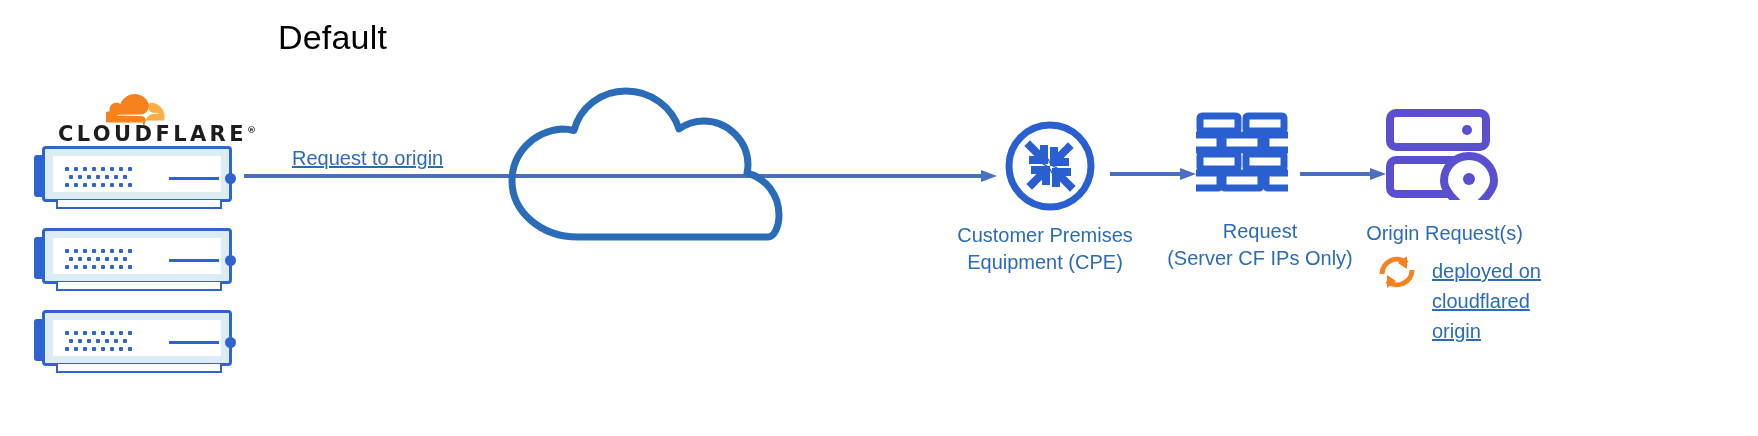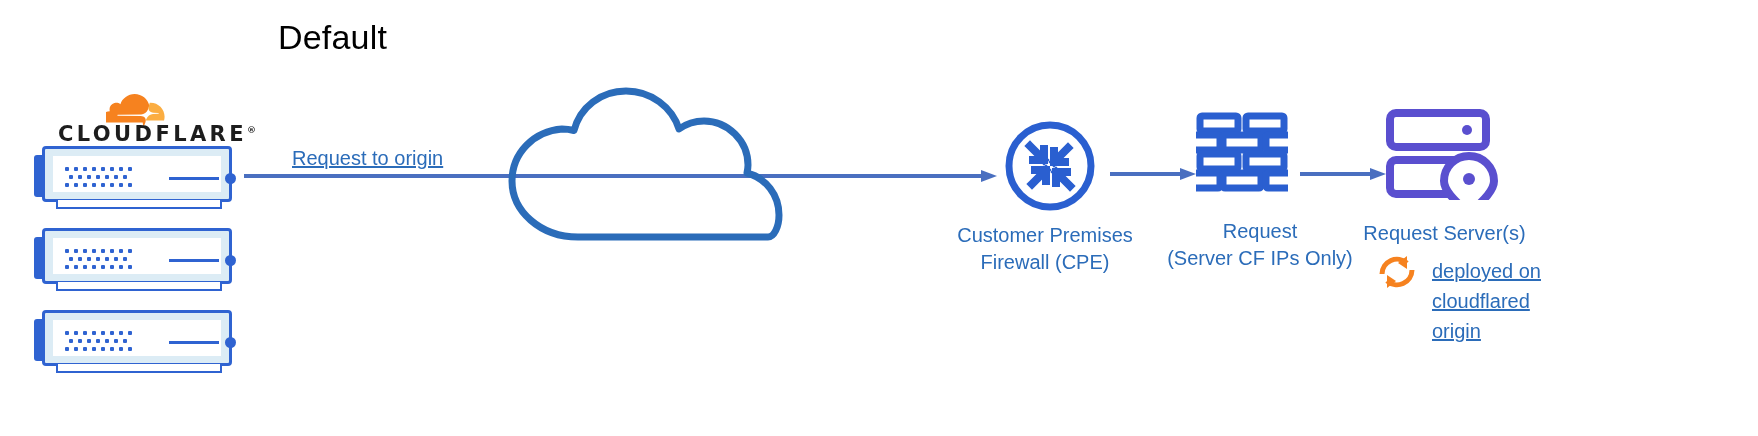--- a/index.html
+++ b/index.html
@@ -275,21 +275,21 @@
 
       <path d="M28 64 L42 50 M42 50 L42 61 M42 50 L31 50" stroke="#2a5fd0" stroke-width="8" fill="none" stroke-linecap="square"></path>
 
       <path d="M28 28 L42 42 M42 42 L31 42 M42 42 L42 31" stroke="#2a5fd0" stroke-width="8" fill="none" stroke-linecap="square" transform="translate(-2,-2)"></path>
 
       <path d="M64 64 L50 50 M50 50 L61 50 M50 50 L50 61" stroke="#2a5fd0" stroke-width="8" fill="none" stroke-linecap="square" transform="translate(2,2)"></path>
     </svg>
   </div>
   <div class="abs lbl-c lbl-cpe">
     <div>Customer Premises</div>
-    <div>Firewall (CPE)</div>
+    <div>Equipment (CPE)</div>
   </div>
 
   <div class="abs fw-icon">
     <svg width="92" height="80" viewBox="0 0 92 80">
       <g fill="none" stroke="#2a5fd0" stroke-width="7" stroke-linejoin="round">
         <rect x="4" y="4" width="38" height="15" rx="2"></rect>
         <rect x="50" y="4" width="38" height="15" rx="2"></rect>
         <rect x="-14" y="23" width="38" height="15" rx="2"></rect>
         <rect x="27" y="23" width="38" height="15" rx="2"></rect>
         <rect x="70" y="23" width="38" height="15" rx="2"></rect>
@@ -313,21 +313,21 @@
 
   <div class="abs origin-icon">
     <svg width="116" height="92" viewBox="0 0 116 92">
       <rect x="4" y="5" width="96" height="34" rx="6" fill="none" stroke="#5a4fcf" stroke-width="8"></rect>
       <circle cx="81" cy="22" r="5" fill="#5a4fcf"></circle>
       <path d="M72 52 L10 52 A6 6 0 0 0 4 58 L4 80 A6 6 0 0 0 10 86 L62 86" fill="none" stroke="#5a4fcf" stroke-width="8" stroke-linecap="round"></path>
       <path d="M83 48 C 69 48 58 59 58 73 C 58 84 73 96 83 106 C 93 96 108 84 108 73 C 108 59 97 48 83 48 Z" fill="#ffffff" stroke="#5a4fcf" stroke-width="8" stroke-linejoin="round"></path>
       <circle cx="83" cy="71" r="6" fill="#5a4fcf"></circle>
     </svg>
   </div>
-  <div class="abs lbl-c lbl-origin">Request Server(s)</div>
+  <div class="abs lbl-c lbl-origin">Origin Request(s)</div>
 
   <div class="abs cfd-icon">
     <svg width="46" height="40" viewBox="0 0 46 40">
       <path d="M8 22 A15 15 0 0 1 33 11" fill="none" stroke="#f6821f" stroke-width="5" stroke-linecap="butt"></path>
       <path d="M38 18 A15 15 0 0 1 13 29" fill="none" stroke="#f6821f" stroke-width="5" stroke-linecap="butt"></path>
       <path d="M33 4 L33 17 L24 11 Z" fill="#f6821f"></path>
       <path d="M13 36 L13 23 L22 29 Z" fill="#f6821f"></path>
     </svg>
   </div>
   <div class="abs lbl lbl-cfd">

